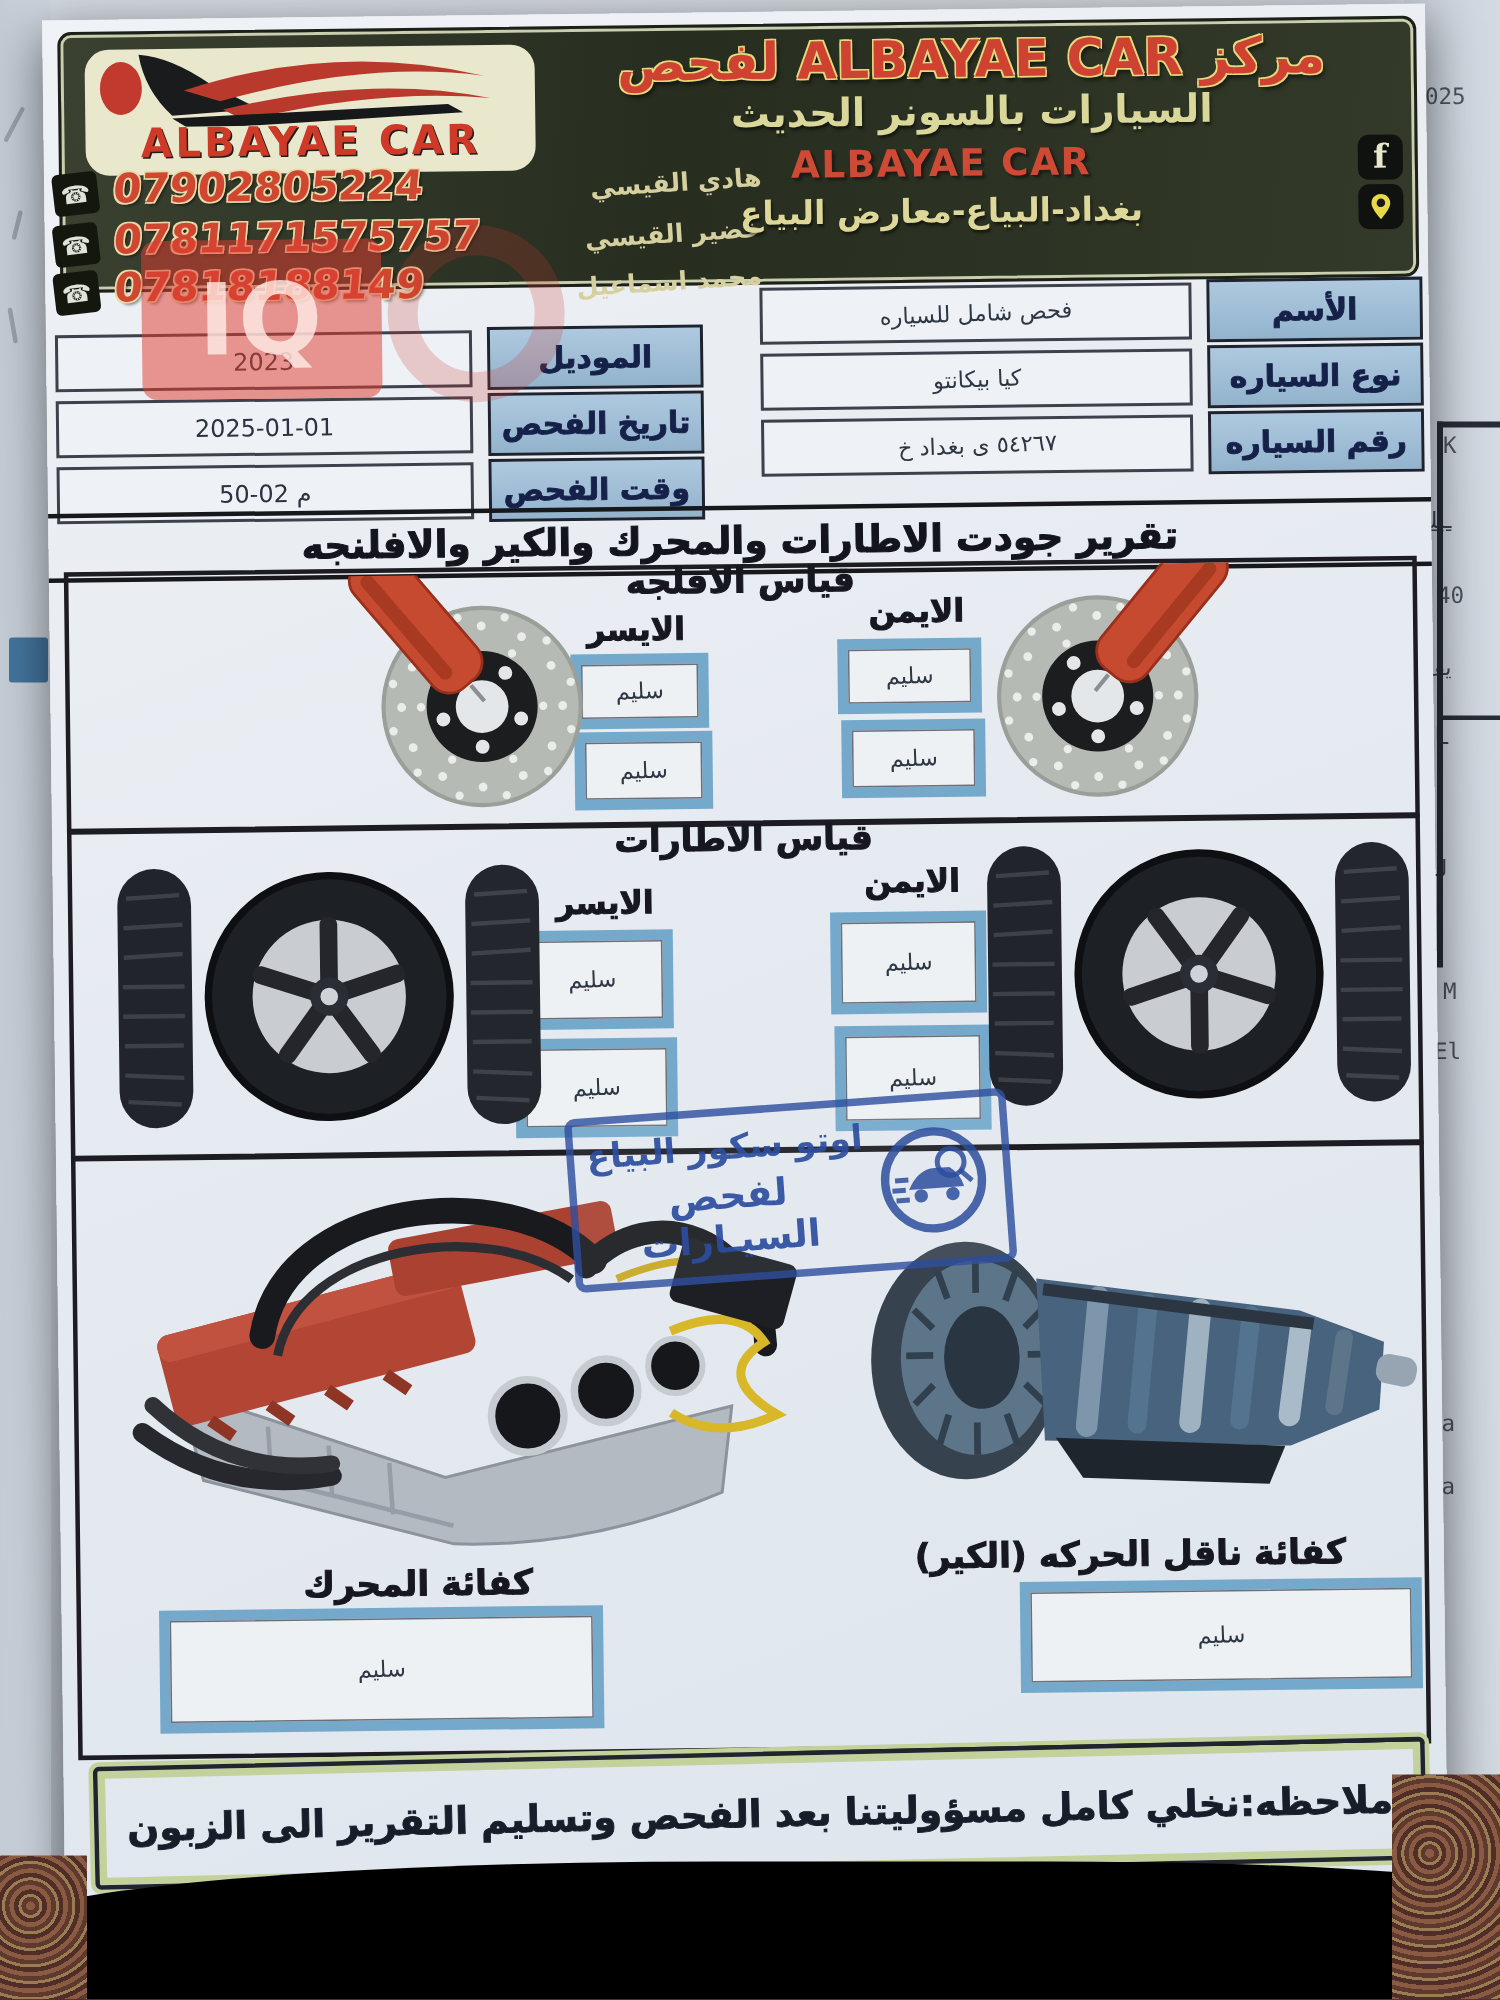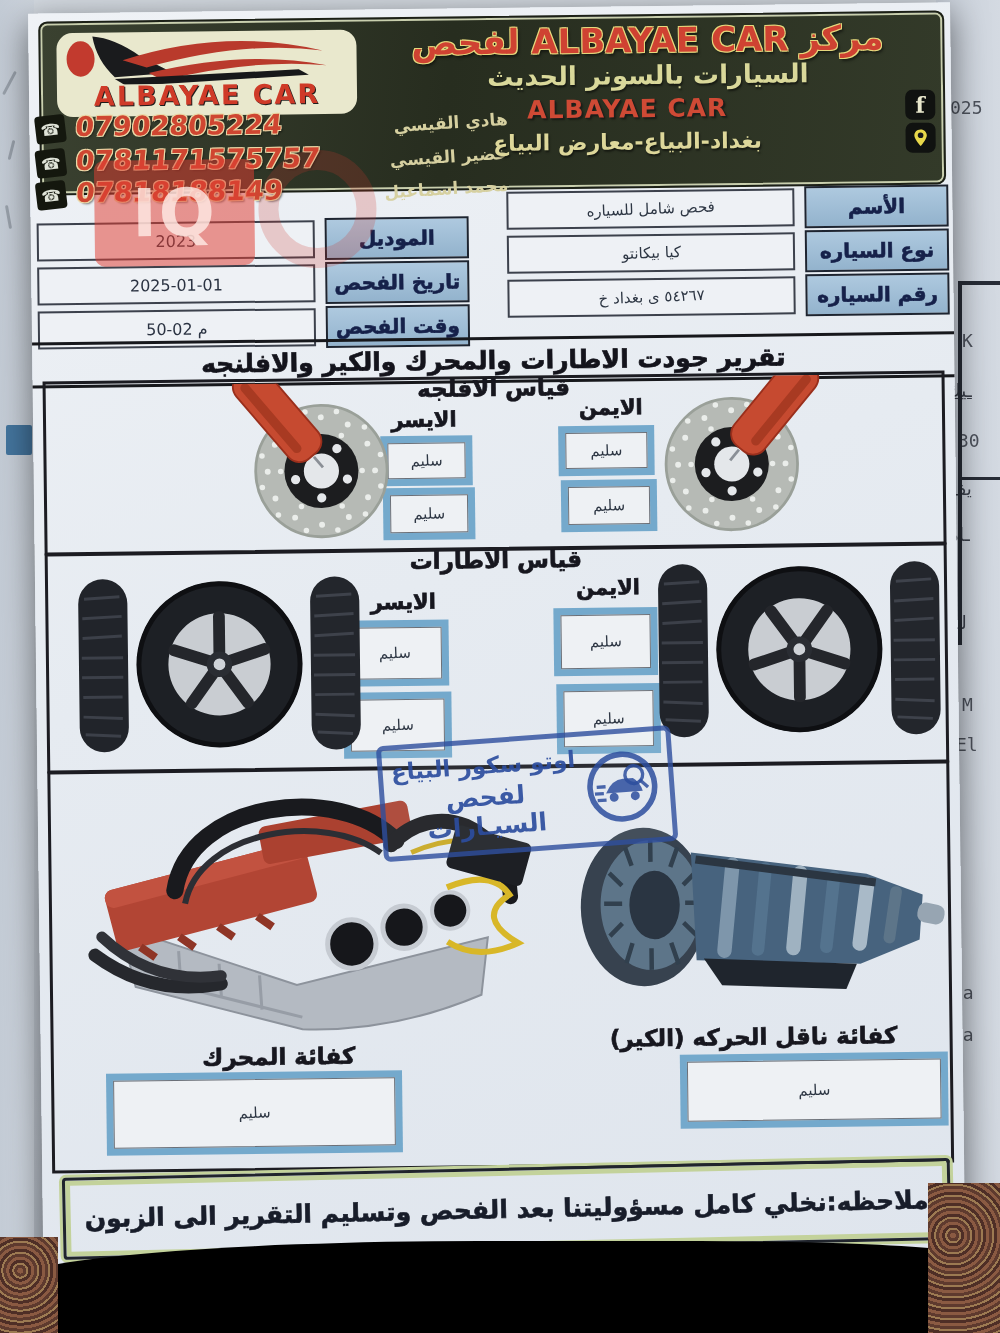--- a/index.html
+++ b/index.html
@@ -1,21 +1,21 @@
 <!DOCTYPE html>
 <html lang="ar"><head>
 <meta charset="utf-8">
 <style>
   html,body{margin:0;padding:0;background:#15161a;}
   .scene{position:relative;width:1000px;height:1333px;overflow:hidden;
          font-family:"DejaVu Sans",sans-serif;background:linear-gradient(180deg,#d3d9e0 0%,#c9d0d9 60%,#b9c0ca 92%);}
   
   .strip-l{position:absolute;left:0;top:0;width:34px;height:1260px;background:linear-gradient(90deg,#c4ccd6,#ced5de);}
   .strip-r{position:absolute;left:936px;top:0;width:64px;height:1285px;background:linear-gradient(90deg,#c9d0da,#d4dae2);}
-  .frag{position:absolute;color:#4d525c;font-size:18px;font-family:"DejaVu Sans Mono",monospace;margin-top:42px;}
+  .frag{position:absolute;color:#4d525c;font-size:15px;font-family:"DejaVu Sans Mono",monospace;}
   .frag.ar{font-family:"DejaVu Sans",sans-serif;color:#3c414c;}
   .f0{left:950px;top:55px;}  .f1{left:962px;top:288px;} .f2{left:946px;top:338px;text-decoration:underline;}
   .f3{left:958px;top:388px;} .f4{left:948px;top:436px;} .f5{left:944px;top:482px;}
   .f6{left:956px;top:570px;} .f7{left:962px;top:652px;} .f8{left:956px;top:692px;}
   .f9{left:952px;top:940px;} .f10{left:952px;top:982px;}
   .outline-box{position:absolute;left:958px;top:281px;width:42px;height:360px;
                border-left:4px solid #272c36;border-top:4px solid #272c36;}
   .outline-line{position:absolute;left:958px;top:477px;width:42px;height:3px;background:#272c36;}
   .tab-blue{position:absolute;left:6px;top:425px;width:26px;height:30px;background:#44759e;border-radius:2px;}
   .mark{position:absolute;background:#9aa2ac;border-radius:2px;}
@@ -126,21 +126,21 @@
   <div class="strip-l">
     <div class="mark m1"></div>
     <div class="mark m2"></div>
     <div class="mark m3"></div>
     <div class="tab-blue"></div>
   </div>
   <div class="strip-r"></div>
   <span class="frag f0">025</span>
   <span class="frag f1">K</span>
   <span class="frag ar f2">ـيك</span>
-  <span class="frag f3">30</span>
+  <span class="frag f3">40</span>
   <span class="frag ar f4">يف</span>
   <span class="frag ar f5">ـامـ</span>
   <span class="frag ar f6">لـ</span>
   <span class="frag f7">M</span>
   <span class="frag f8">El</span>
   <span class="frag f9">oa</span>
   <span class="frag f10">oa</span>
   <div class="outline-box"></div>
   <div class="outline-line"></div>
 

